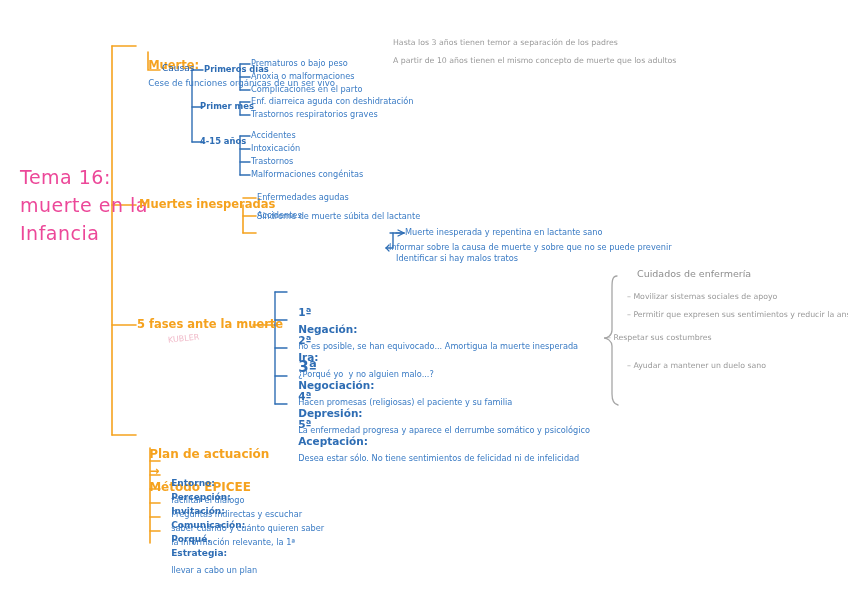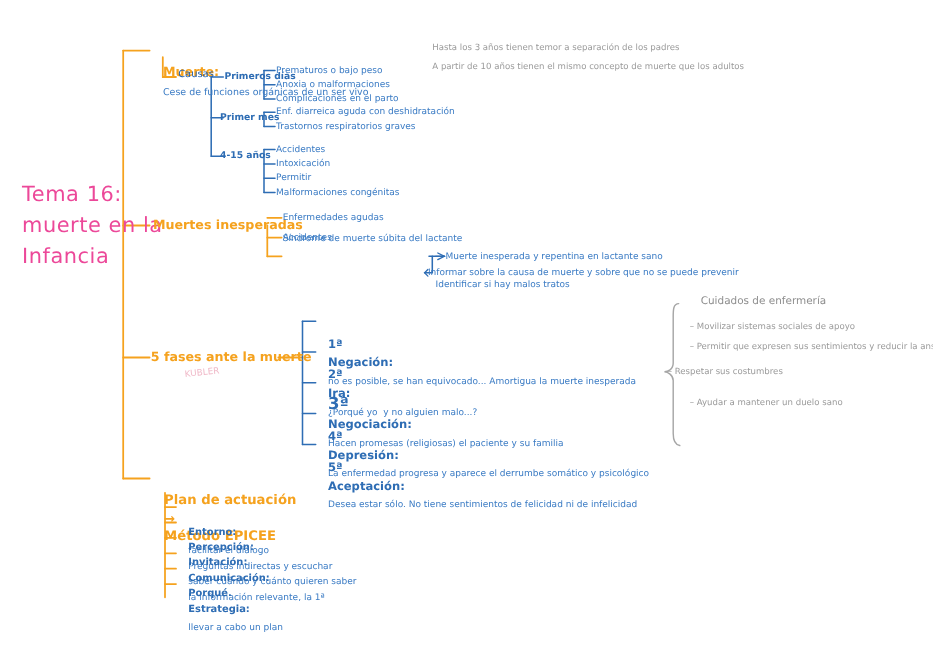--- a/index.html
+++ b/index.html
@@ -105,21 +105,21 @@
 <div class="t b-txt" style="left:251px;top:72px;">Anoxia o malformaciones</div>
 <div class="t b-txt" style="left:251px;top:85px;">Complicaciones en el parto</div>
 
 <div class="t b-head" style="left:200px;top:102px;font-size:8.4px;">Primer mes</div>
 <div class="t b-txt" style="left:251px;top:97px;">Enf. diarreica aguda con deshidratación</div>
 <div class="t b-txt" style="left:251px;top:110px;">Trastornos respiratorios graves</div>
 
 <div class="t b-head" style="left:200px;top:137px;font-size:8.4px;">4-15 años</div>
 <div class="t b-txt" style="left:251px;top:131px;">Accidentes</div>
 <div class="t b-txt" style="left:251px;top:144px;">Intoxicación</div>
-<div class="t b-txt" style="left:251px;top:157px;">Permitir</div>
+<div class="t b-txt" style="left:251px;top:157px;">Trastornos</div>
 <div class="t b-txt" style="left:251px;top:170px;">Malformaciones congénitas</div>
 
 <div class="t note" style="left:393px;top:39px;">Hasta los 3 años tienen temor a separación de los padres</div>
 <div class="t note" style="left:393px;top:57px;">A partir de 10 años tienen el mismo concepto de muerte que los adultos</div>
 
 <div class="t h1 orange" style="left:139px;top:198px;">Muertes inesperadas</div>
 <div class="t b-txt" style="left:257px;top:193px;">Enfermedades agudas</div>
 <div class="t b-txt" style="left:257px;top:211px;">Accidentes</div>
 <div class="t b-txt" style="left:257px;top:212px;text-align:right;">Síndrome de muerte súbita del lactante</div>
 <div class="t b-txt" style="left:405px;top:228px;">Muerte inesperada y repentina en lactante sano</div>

